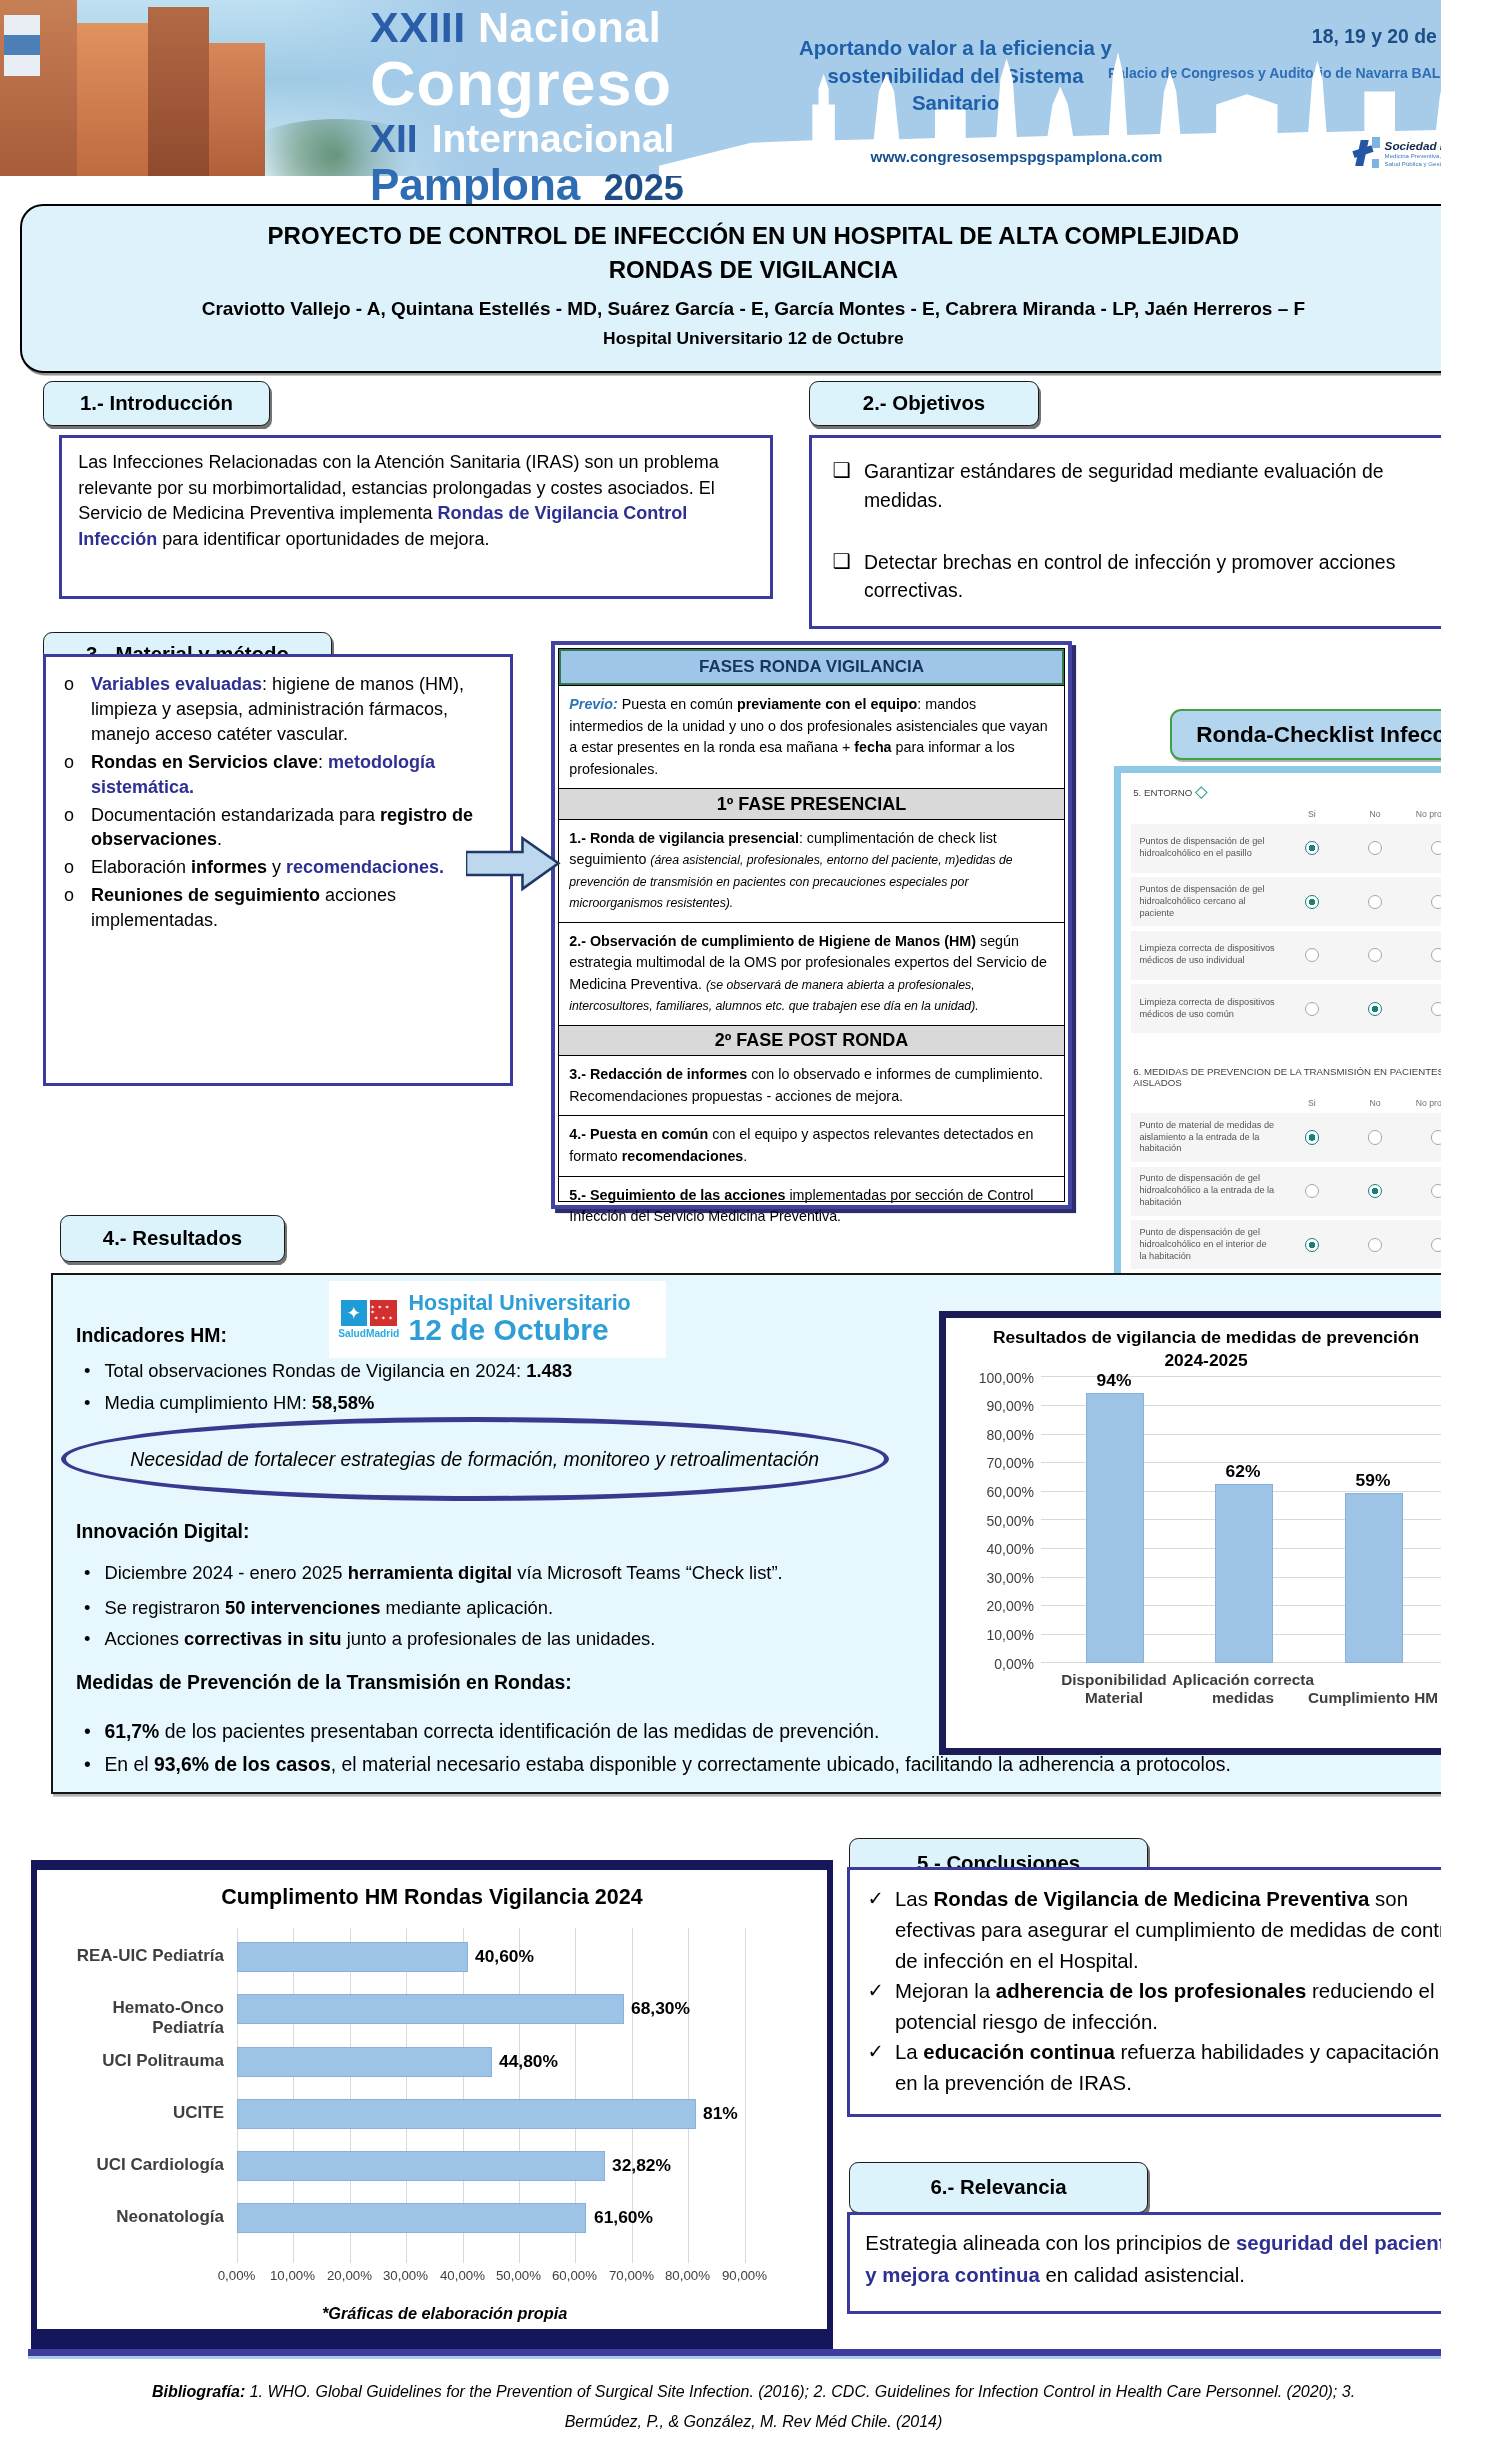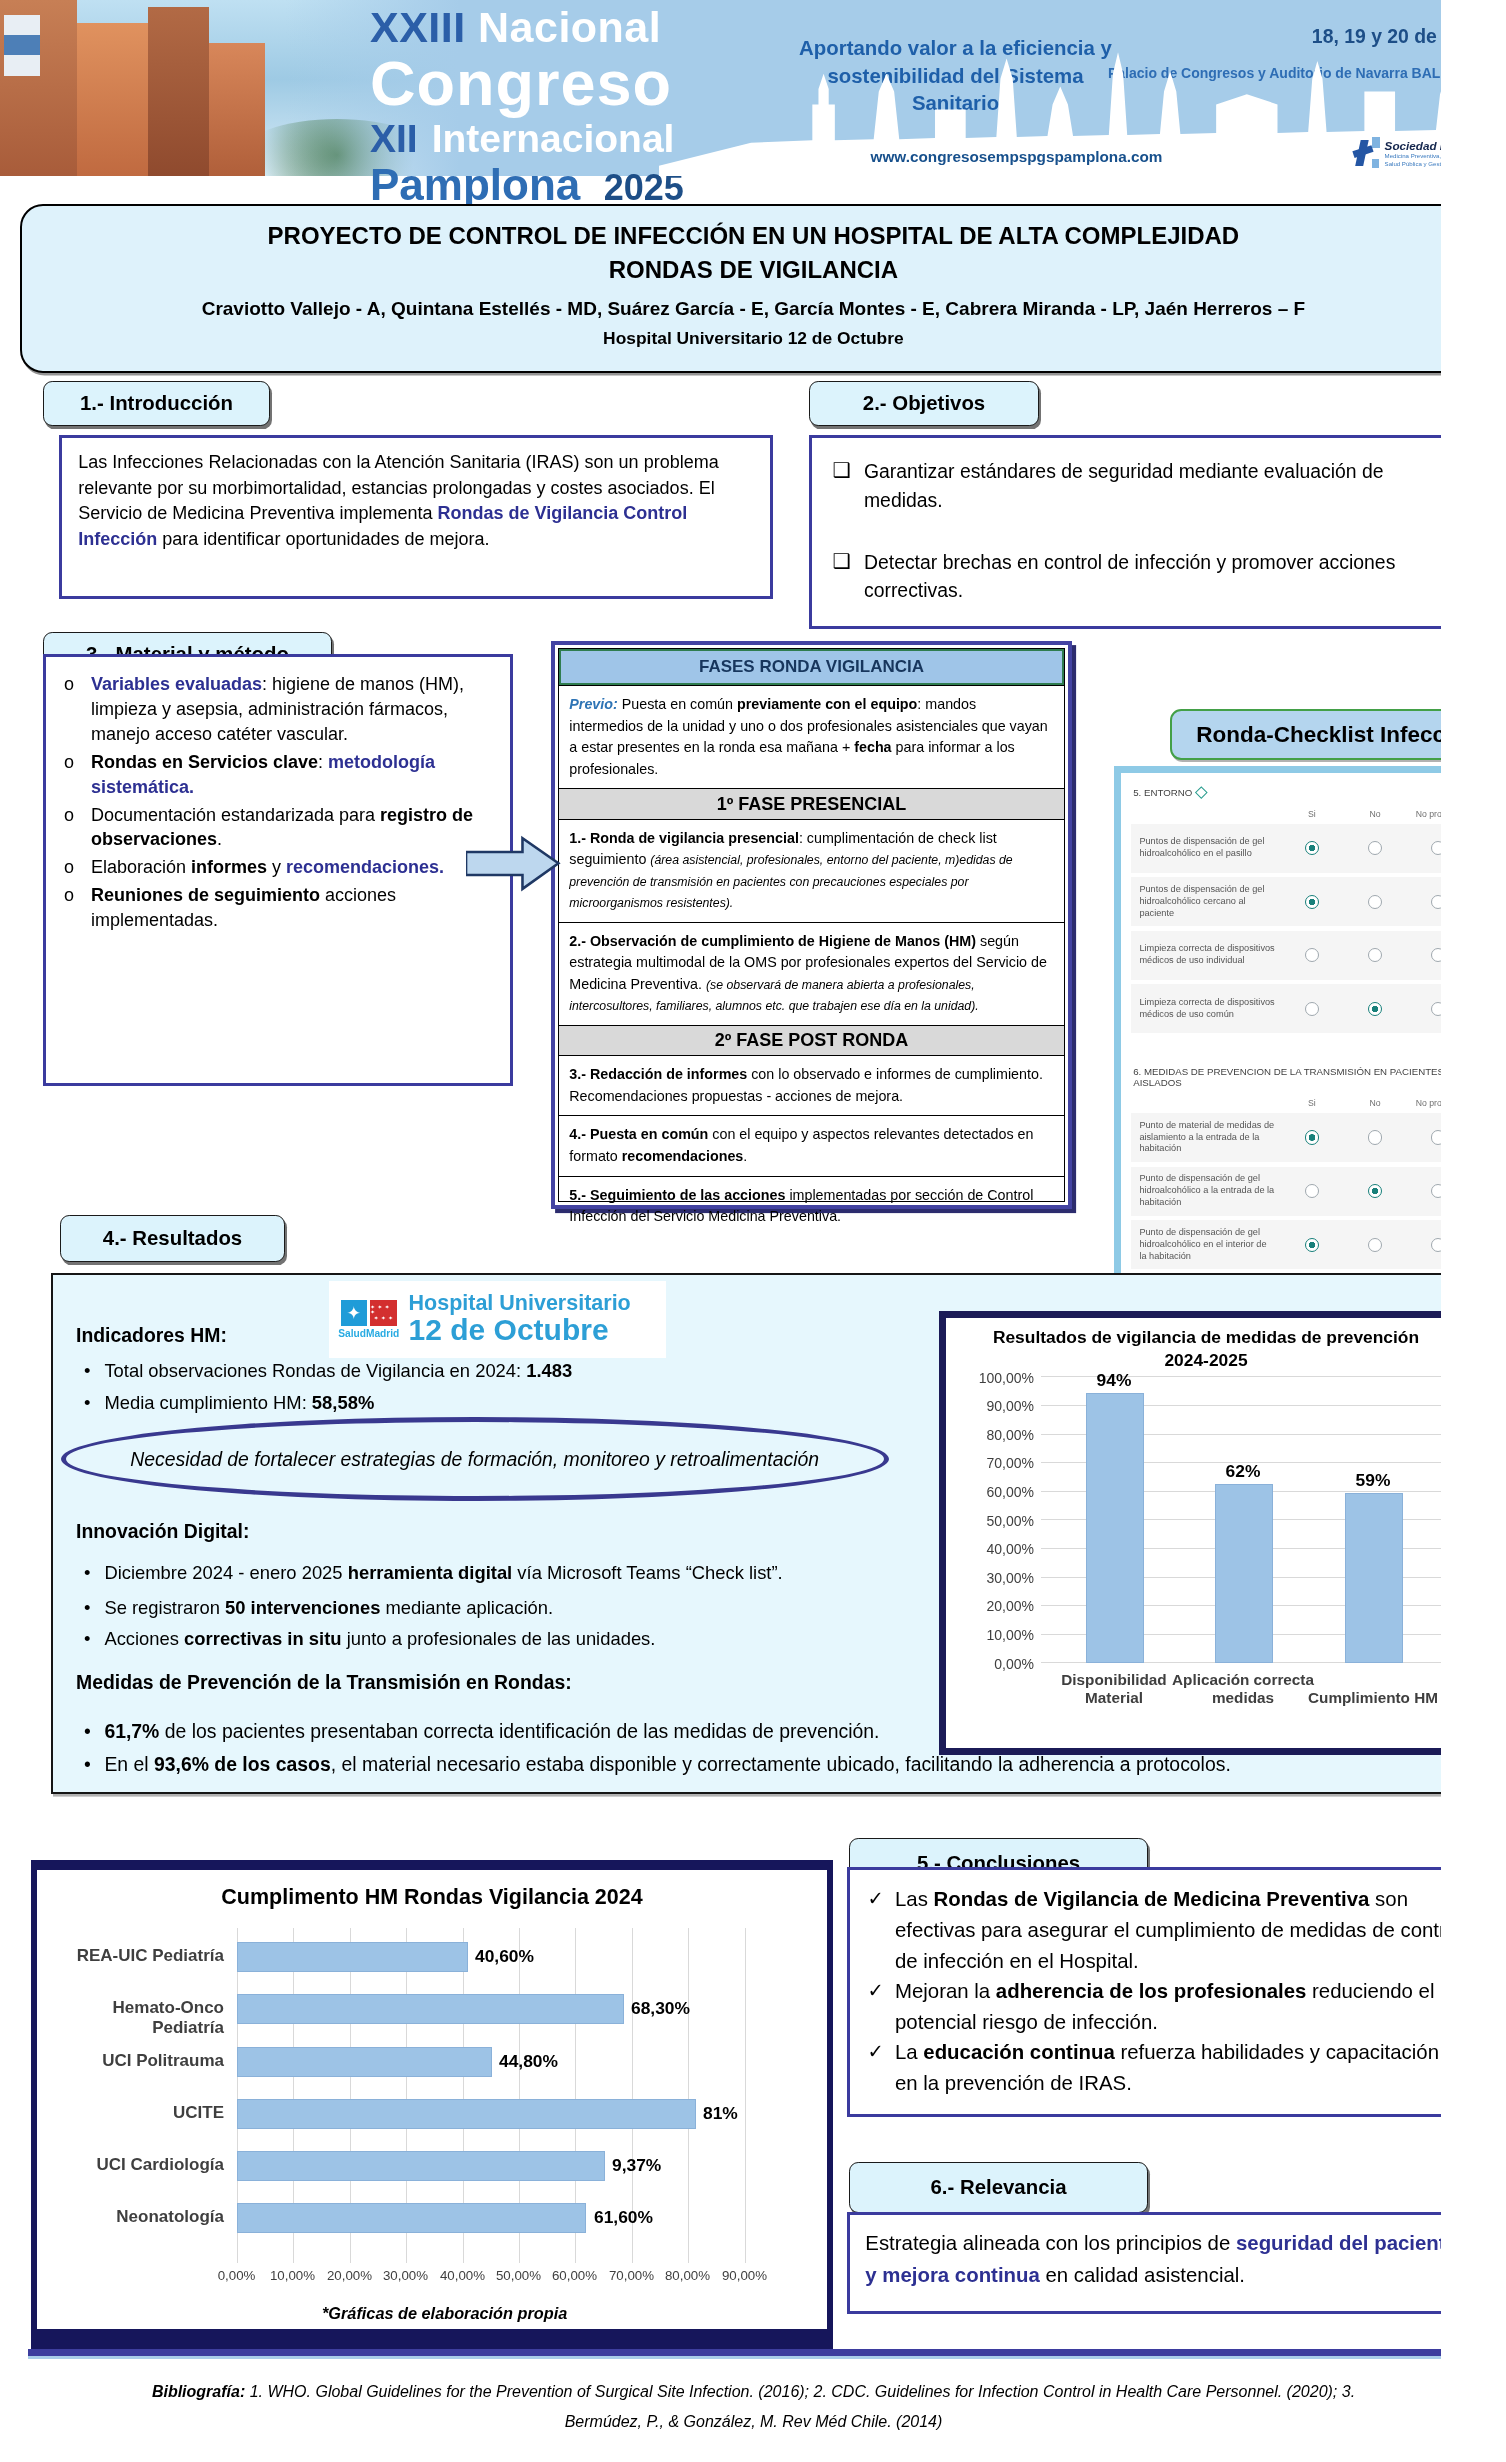--- a/index.html
+++ b/index.html
@@ -553,21 +553,21 @@
         <div class="hcat" style="top:70px;">Hemato-Onco Pediatría</div>
         <div class="hval" style="left:394px;top:70px;">68,30%</div>
         <div class="hbar" style="left:0;top:119px;width:253px;background:#9dc3e6;"></div>
         <div class="hcat" style="top:123px;">UCI Politrauma</div>
         <div class="hval" style="left:262px;top:123px;">44,80%</div>
         <div class="hbar" style="left:0;top:171px;width:457px;background:#9dc3e6;"></div>
         <div class="hcat" style="top:175px;">UCITE</div>
         <div class="hval" style="left:466px;top:175px;">81%</div>
         <div class="hbar" style="left:0;top:223px;width:366px;background:#9dc3e6;"></div>
         <div class="hcat" style="top:227px;">UCI Cardiología</div>
-        <div class="hval" style="left:375px;top:227px;">9,37%</div>
+        <div class="hval" style="left:375px;top:227px;">32,82%</div>
         <div class="hbar" style="left:0;top:275px;width:347px;background:#9dc3e6;"></div>
         <div class="hcat" style="top:279px;text-align:right;">Neonatología</div>
         <div class="hval" style="left:357px;top:279px;">61,60%</div>
       </div>
   </div>
 
   <div class="tbox conc-box">
     <div class="conc-item">
         <span class="conc-mark">✓</span>
         <span><span>Las </span><span class="b">Rondas de Vigilancia de Medicina Preventiva</span><span> son efectivas para asegurar el cumplimiento de medidas de control de infección en el Hospital.</span></span>

